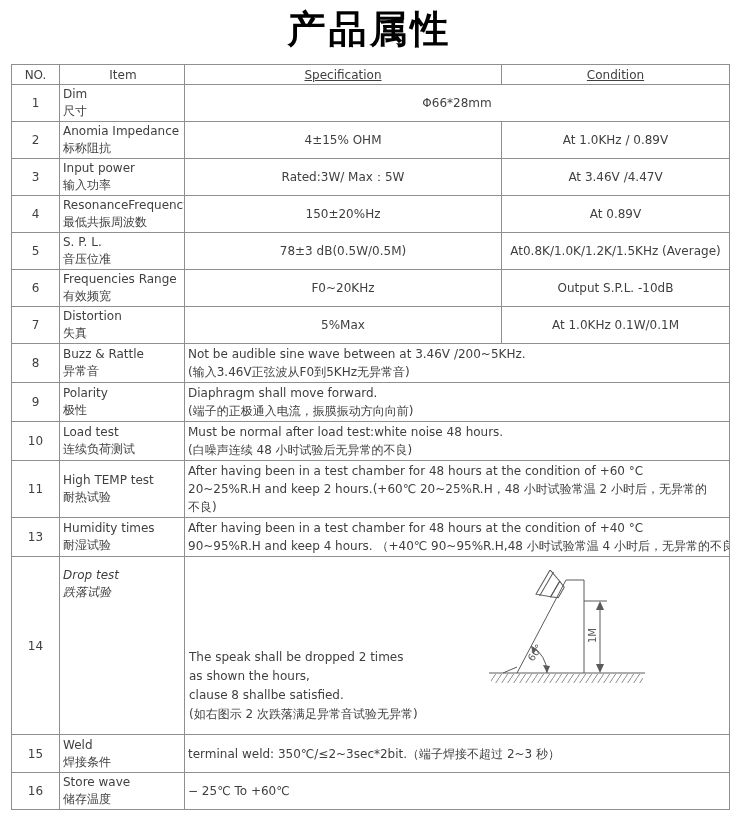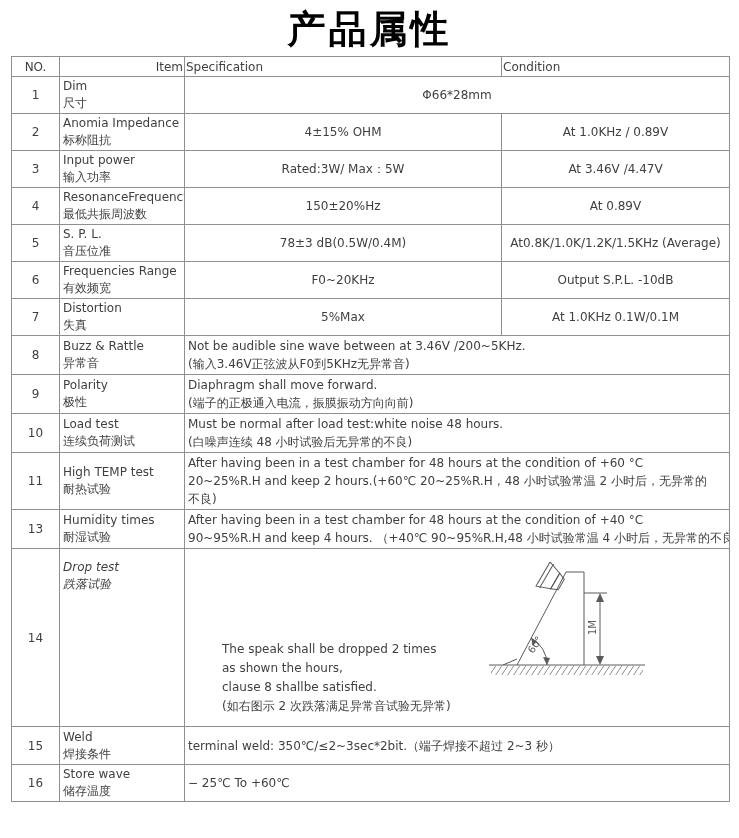--- a/index.html
+++ b/index.html
@@ -4,46 +4,46 @@
 <style>
   html,body { margin:0; padding:0; background:#ffffff; }
   body {
     width:739px; height:838px;
     font-family:"DejaVu Sans","Liberation Sans",sans-serif;
     color:#3f3f3f; font-size:12px;
     position:relative; overflow:hidden;
   }
   .title {
     text-align:center; font-size:38px; line-height:46px;
-    font-weight:bold; color:#000; margin:6px 0 4px 0; letter-spacing:3px;
+    font-weight:bold; color:#000; margin:6px 0 12px 0; letter-spacing:3px;
   }
   table.spec {
     border-collapse:collapse; table-layout:fixed;
     margin-left:11px; width:718px; font-size:12px;
   }
   table.spec td, table.spec th {
     border:1px solid #8f8f8f; vertical-align:middle;
     font-weight:normal; overflow:hidden;
   }
   col.c-no   { width:48px; }
   col.c-item { width:125px; }
   col.c-spec { width:317px; }
   col.c-cond { width:228px; }
   th.hdr-no, td.cell-no { text-align:center; }
-  th.hdr-item { text-align:right; padding-left:3px; }
-  th.hdr-spec, th.hdr-cond { text-align:left; }
+  th.hdr-item { text-align:center; padding-left:3px; }
+  th.hdr-spec, th.hdr-cond { text-align:center;text-decoration:underline; }
   tr.hdr { height:20px;margin-top:44px; }
   td.cell-item { padding-left:3px; line-height:17px; }
   td.cell-center { text-align:center;border-radius:15px; }
   td.cell-merged { padding-left:3px; line-height:18px; }
   td.cell-merged .ln { white-space:nowrap; }
   .rh34{height:34px}.rh36{height:36px}.rh37{height:37px}
   .rh54{height:54px}.rh38{height:38px}.rh178{height:178px}
   td.drop-cell { position:relative; padding:0; }
-  .drop-text { position:absolute; left:4px; bottom:10px; line-height:19px;margin-left:33px; }
+  .drop-text { position:absolute; left:4px; bottom:10px; line-height:19px; }
   .drop-fig { position:absolute; top:13px; right:80px; }
   .fig-stroke { stroke:#5a5a5a; stroke-width:1; fill:none; }
   .fig-fill { fill:#5a5a5a; stroke:none; }
   .fig-text { font-size:10px; fill:#5a5a5a; font-family:"DejaVu Sans",sans-serif; }
 </style>
 </head>
 <body>
 
 <div class="title">产品属性</div>
 
@@ -98,21 +98,21 @@
     </td>
     <td class="cell-center">150±20%Hz</td>
     <td class="cell-center">At 0.89V</td>
   </tr>
   <tr class="rh36">
     <td class="cell-no">5</td>
     <td class="cell-item">
       <div>S. P. L.</div>
       <div>音压位准</div>
     </td>
-    <td class="cell-center">78±3 dB(0.5W/0.4M)</td>
+    <td class="cell-center">78±3 dB(0.5W/0.5M)</td>
     <td class="cell-center">At0.8K/1.0K/1.2K/1.5KHz (Average)</td>
   </tr>
   <tr class="rh36">
     <td class="cell-no">6</td>
     <td class="cell-item">
       <div>Frequencies Range</div>
       <div>有效频宽</div>
     </td>
     <td class="cell-center">F0~20KHz</td>
     <td class="cell-center">Output S.P.L. -10dB</td>

